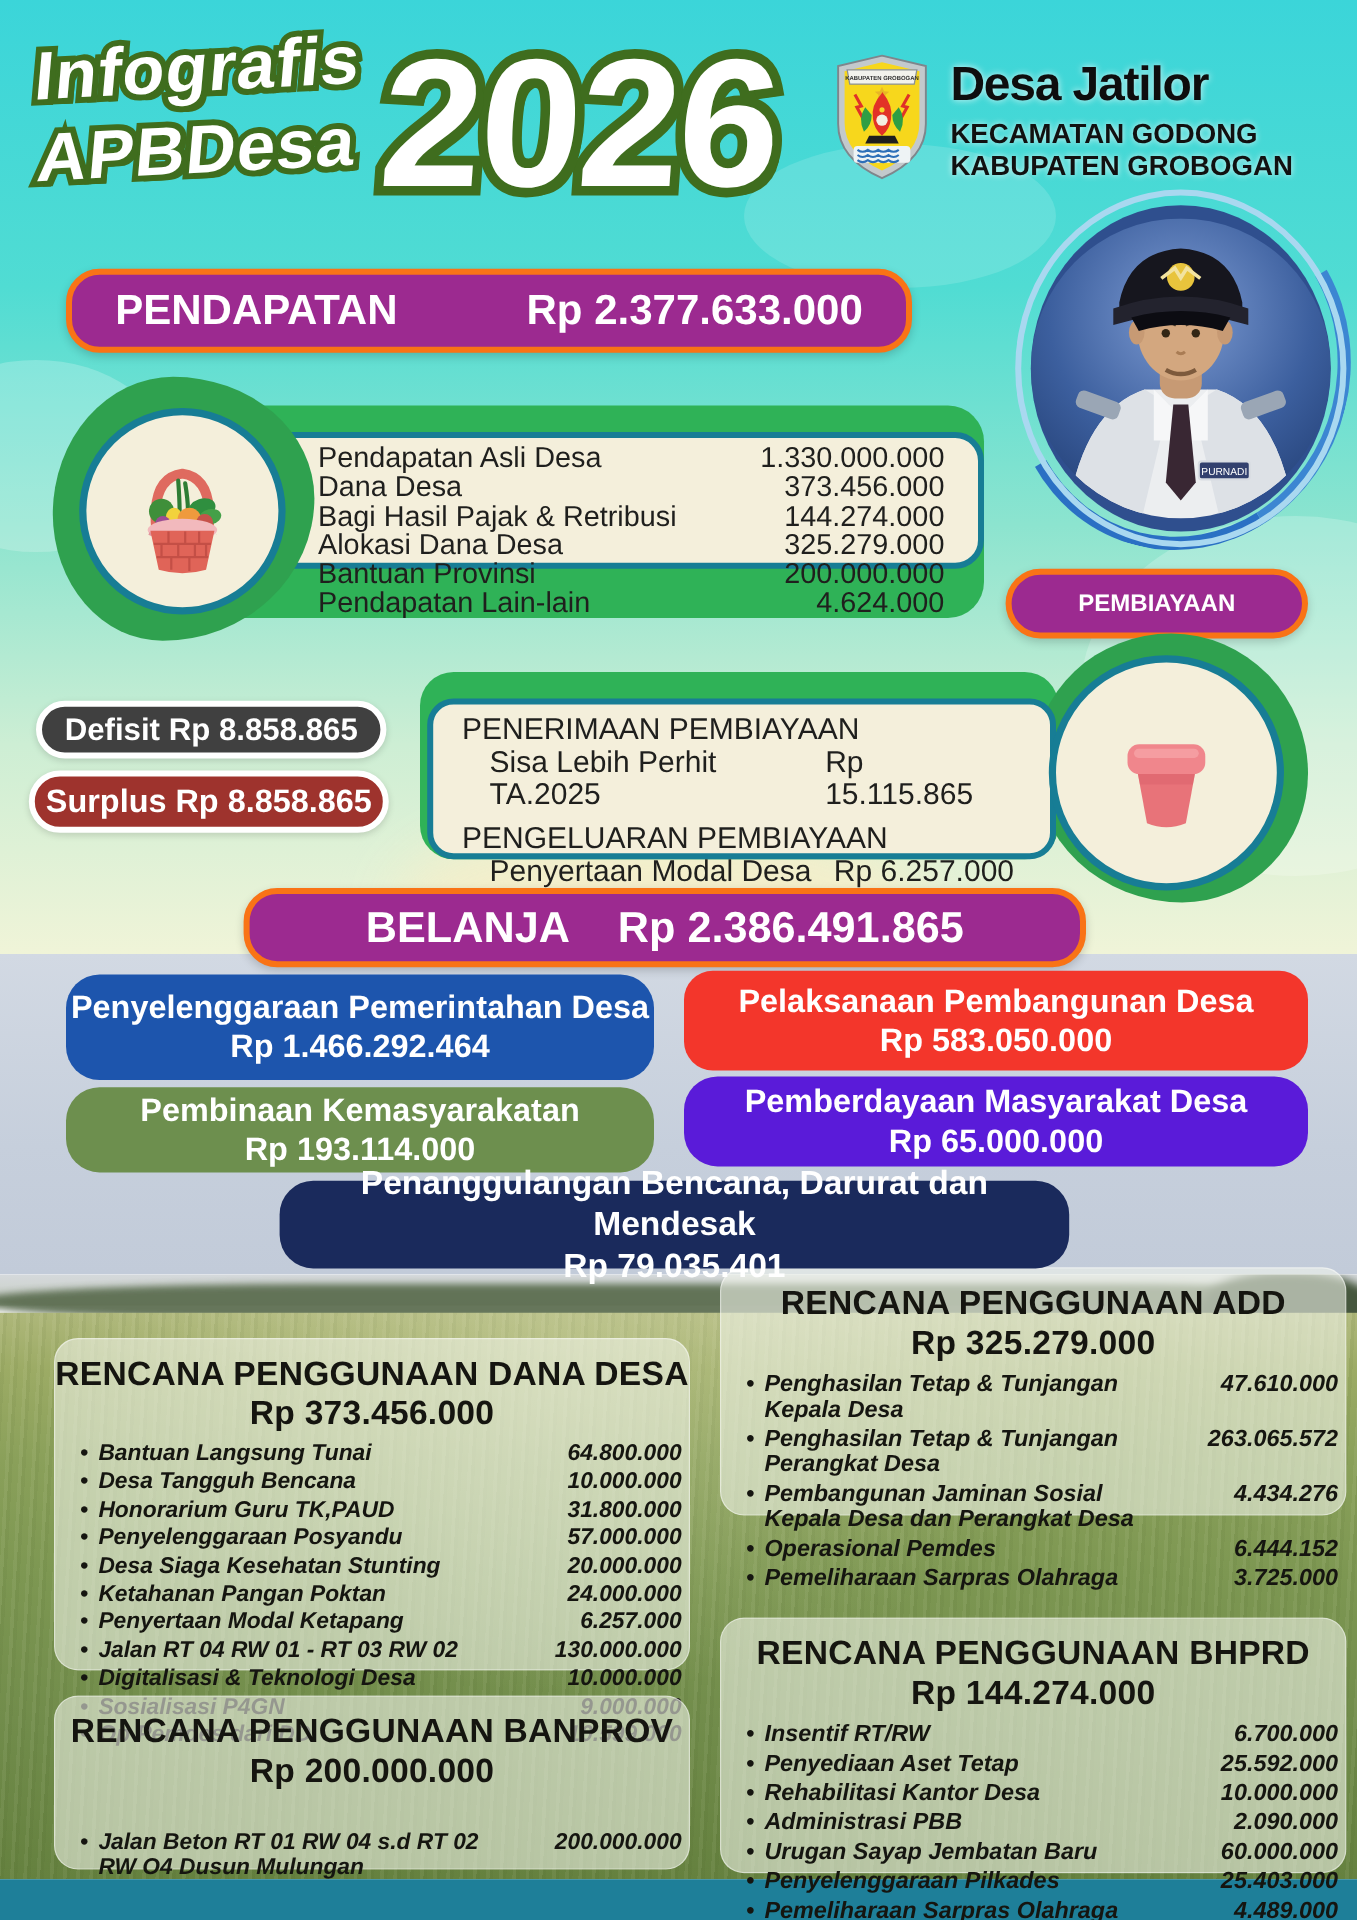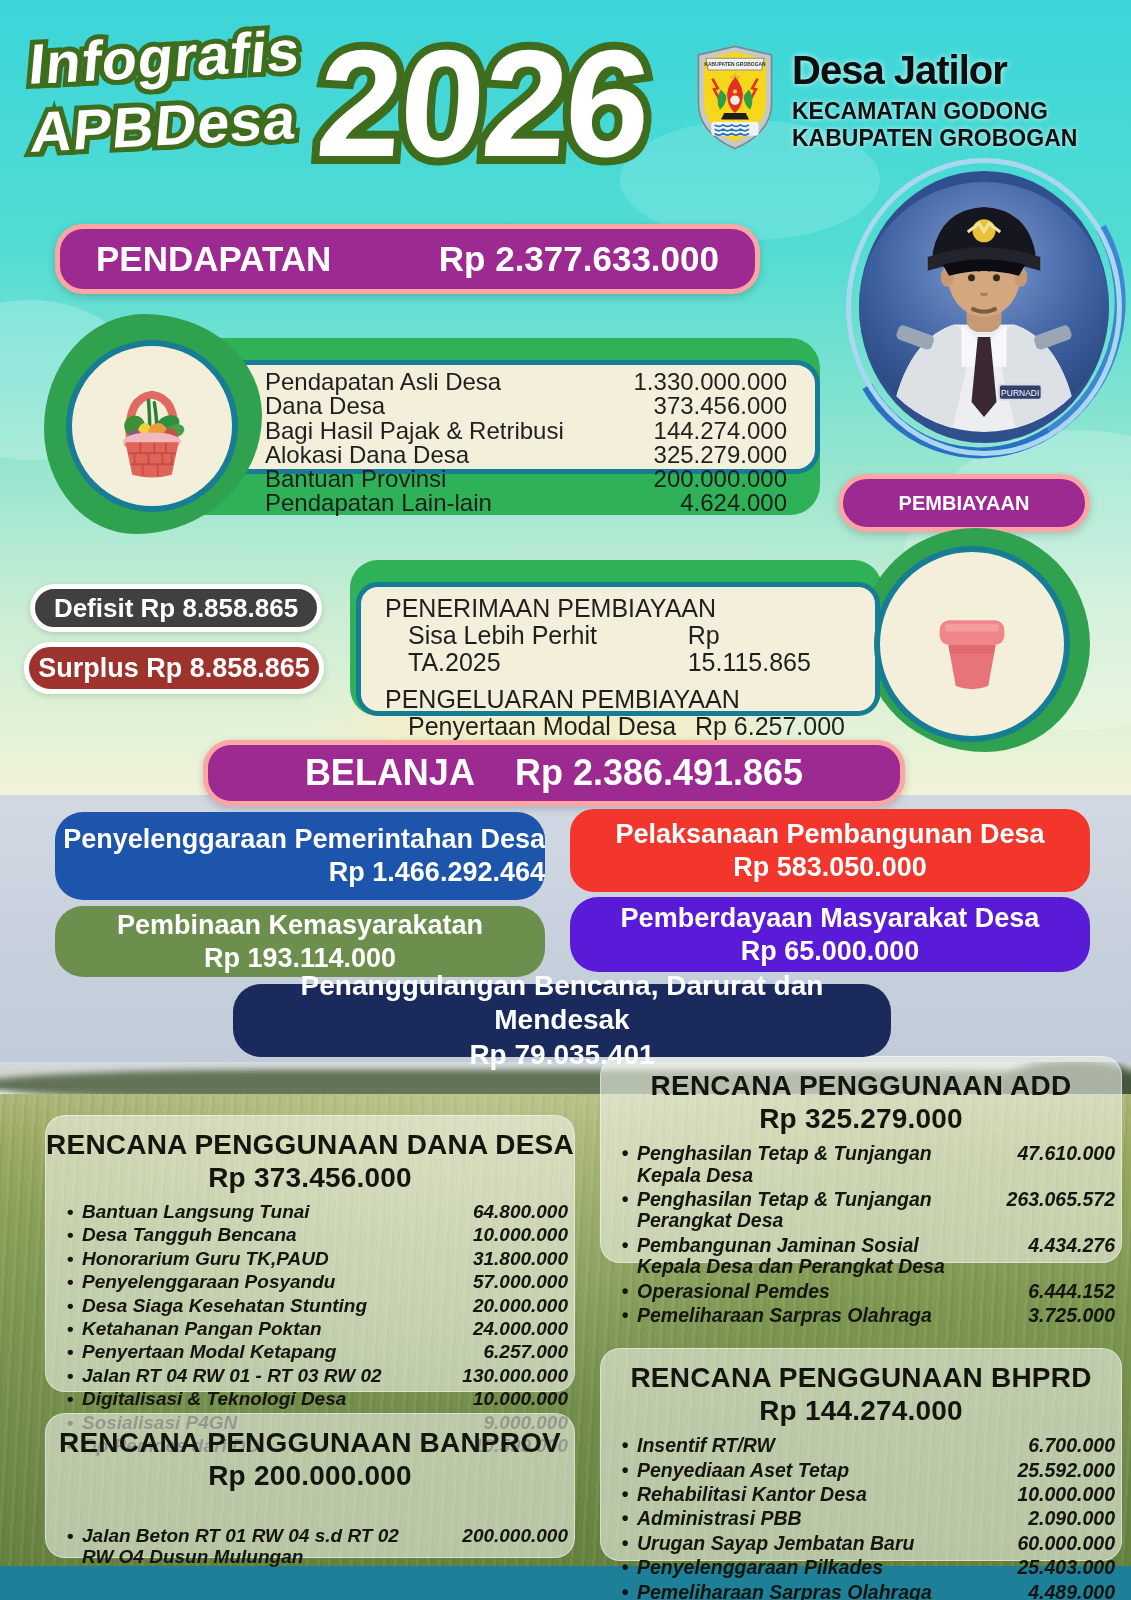--- a/index.html
+++ b/index.html
@@ -51,21 +51,21 @@
   
   .photo-wrap { position:absolute; left:846px; top:158px; width:276px; height:298px; }
   .photo-ring { position:absolute; inset:0; border-radius:50%; border:5px solid #a9d8f0; }
   .photo-crescent { position:absolute; inset:-3px; border-radius:50%; border:11px solid transparent;
     border-bottom-color:#2a70c4; border-right-color:#3c86d2; transform:rotate(14deg); }
   .photo { position:absolute; inset:13px; border-radius:50%; overflow:hidden; background:#2f4f8e; }
   .photo svg { width:100%; height:100%; display:block; }
 
   
   .banner { position:absolute; display:flex; align-items:center; color:#fff; font-weight:bold;
-    background:#9c2a90; border:5px solid #fca5a5; border-radius:28px; box-shadow:0 3px 8px rgba(0,0,0,.18); }
+    background:#9c2a90; border:5px solid #f97316; border-radius:28px; box-shadow:0 3px 8px rgba(0,0,0,.18); }
   #pendapatan-banner { left:55px; top:224px; width:705px; height:70px; justify-content:space-between;
     padding:0 36px; font-size:35px; }
   #belanja-banner { left:203px; top:740px; width:702px; height:66px; justify-content:center; gap:40px; font-size:36px; }
   #pembiayaan-pill { left:838px; top:474px; width:252px; height:58px; justify-content:center; font-size:20px;
     border-radius:30px; }
 
   
   .income-green { position:absolute; left:172px; top:338px; width:648px; height:177px;
     background:#2fb257; border-radius:30px; }
   .income-box { position:absolute; left:180px; top:360px; width:640px; height:114px;
@@ -92,21 +92,21 @@
   .pg-box .cap { font-size:25px; line-height:27px; }
   .pg-box .row { display:flex; justify-content:space-between; font-size:25px; line-height:27px;margin-left:23px; }
   .pg-gap { height:10px; }
   .pot-blob { position:absolute; left:862px; top:528px; width:228px; height:224px;
     border-radius:50% 50% 46% 54% / 48% 52% 48% 52%; }
   .pot-circle { left:874px; top:546px; width:196px; height:196px; }
 
   
   .cat { position:absolute; display:flex; flex-direction:column; align-items:center; justify-content:center;
     color:#fff; font-weight:bold; text-align:center; border-radius:28px; line-height:1.22; }
-  .cat1 { left:55px;  top:812px; width:490px; height:88px; font-size:27px;align-items:flex-end; }
+  .cat1 { left:55px;  top:812px; width:490px; height:88px; font-size:27px; }
   .cat2 { left:570px; top:809px; width:520px; height:83px; font-size:27px; border-radius:24px; }
   .cat3 { left:55px;  top:906px; width:490px; height:71px; font-size:27px; }
   .cat4 { left:570px; top:897px; width:520px; height:75px; font-size:27px; }
   .cat5 { left:233px; top:984px; width:658px; height:73px; font-size:28px; z-index:3; }
 
   
   .plan { position:absolute; background:rgba(243,246,236,.58); border:1px solid rgba(255,255,255,.45);
     border-radius:20px; color:#151510; }
   #plan-dd     { left:45px;  top:1115px; width:530px; height:277px; }
   #plan-banprov{ left:45px;  top:1413px; width:530px; height:145px; }

